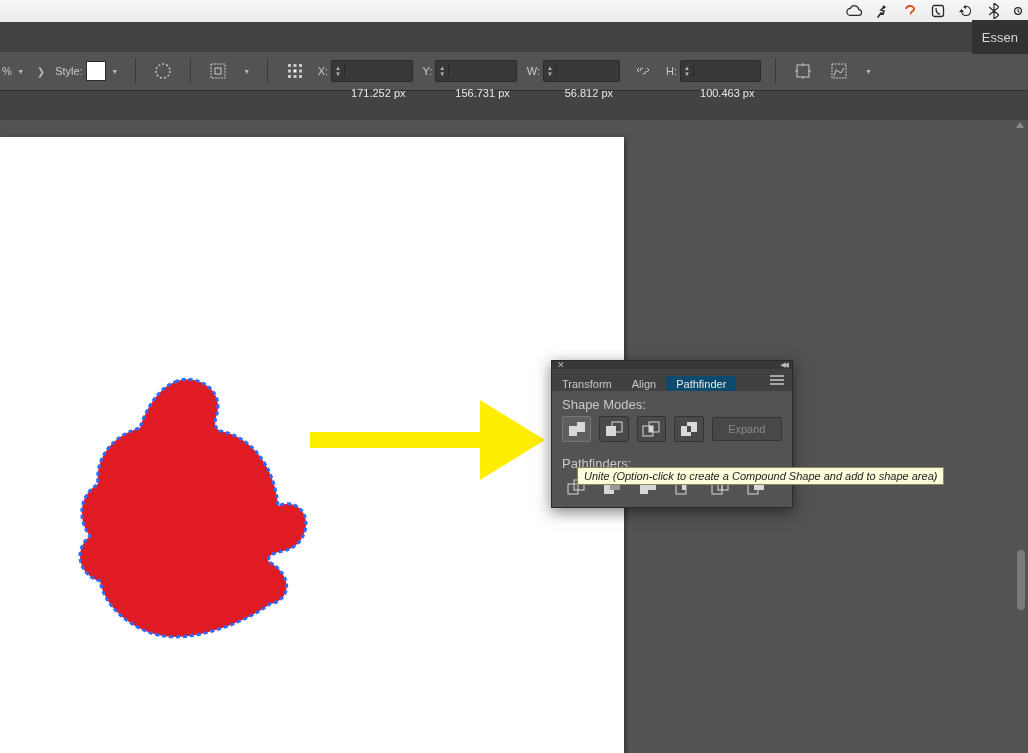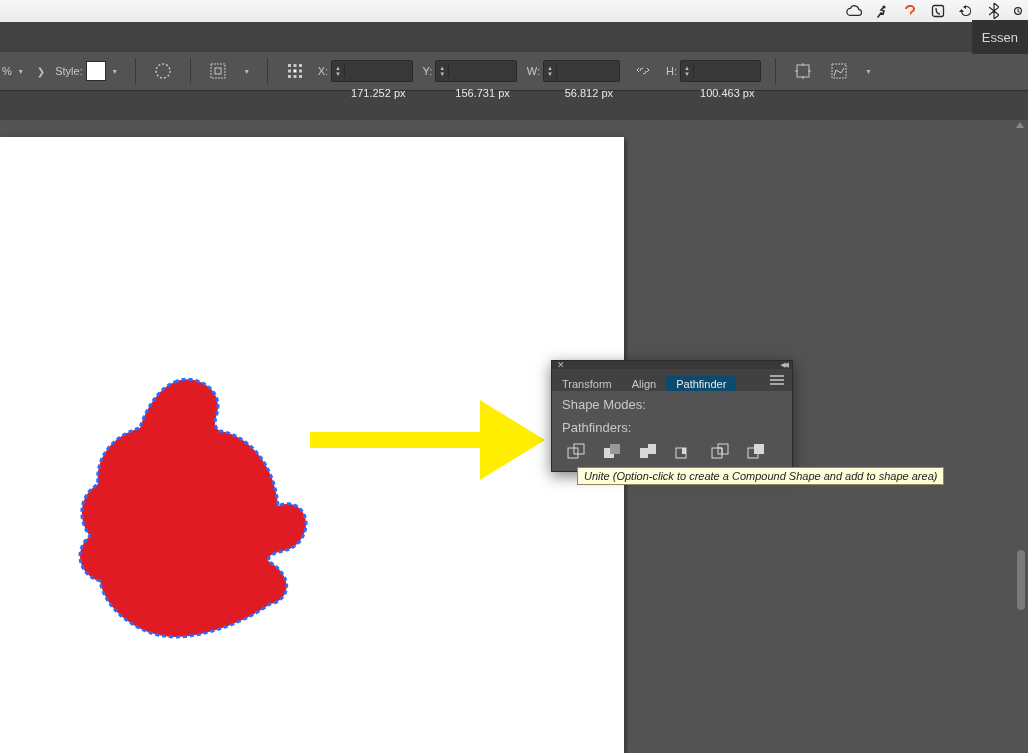--- a/index.html
+++ b/index.html
@@ -250,20 +250,48 @@
     <div class="tab active">
         <span>Pathfinder</span>
       </div>
     <div class="tab-menu">
         <svg width="14" height="10" viewBox="0 0 14 10">
           <path d="M0 1h14M0 5h14M0 9h14" stroke="#c8c8c8" stroke-width="1.4"></path>
         </svg>
       </div>
   </div>
   <div class="sect">Shape Modes:</div>
+  <div class="row">
+    <div class="sm-btn active">
+        <svg width="18" height="16" viewBox="0 0 18 16">
+          <path d="M1 5h8v-4h8v10h-8v4h-8z" fill="#d8d8d8"></path>
+        </svg>
+      </div>
+    <div class="sm-btn">
+        <svg width="18" height="16" viewBox="0 0 18 16">
+          <rect x="1" y="5" width="10" height="10" fill="#d8d8d8"></rect>
+          <rect x="7" y="1" width="10" height="10" fill="none" stroke="#d8d8d8"></rect>
+        </svg>
+      </div>
+    <div class="sm-btn">
+        <svg width="18" height="16" viewBox="0 0 18 16">
+          <rect x="1" y="5" width="10" height="10" fill="none" stroke="#d8d8d8"></rect>
+          <rect x="7" y="1" width="10" height="10" fill="none" stroke="#d8d8d8"></rect>
+          <rect x="7" y="5" width="4" height="6" fill="#d8d8d8"></rect>
+        </svg>
+      </div>
+    <div class="sm-btn">
+        <svg width="18" height="16" viewBox="0 0 18 16">
+          <path d="M1 5h6v-4h10v10h-6v4h-10zM7 5v6h4v-6z" fill="#d8d8d8" fill-rule="evenodd"></path>
+        </svg>
+      </div>
+    <div class="expand">
+        <span>Expand</span>
+      </div>
+  </div>
   <div class="sect">Pathfinders:</div>
   <div class="pf-row">
     <div class="pf-btn">
         <svg width="18" height="16" viewBox="0 0 18 16">
           <rect x="1" y="5" width="10" height="10" fill="none" stroke="#d8d8d8"></rect>
           <rect x="7" y="1" width="10" height="10" fill="none" stroke="#d8d8d8"></rect>
         </svg>
       </div>
     <div class="pf-btn">
         <svg width="18" height="16" viewBox="0 0 18 16">

